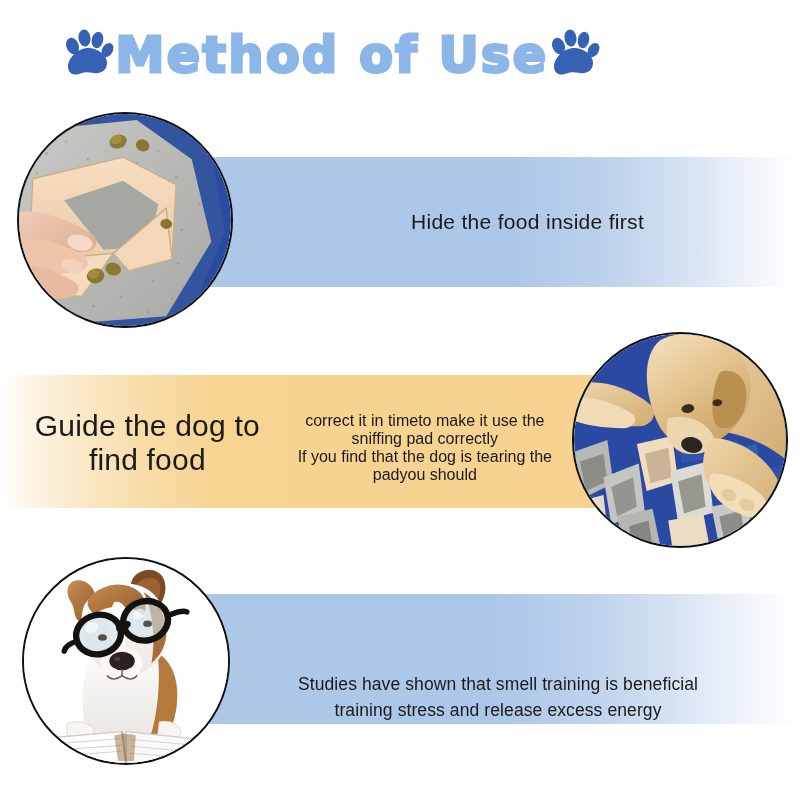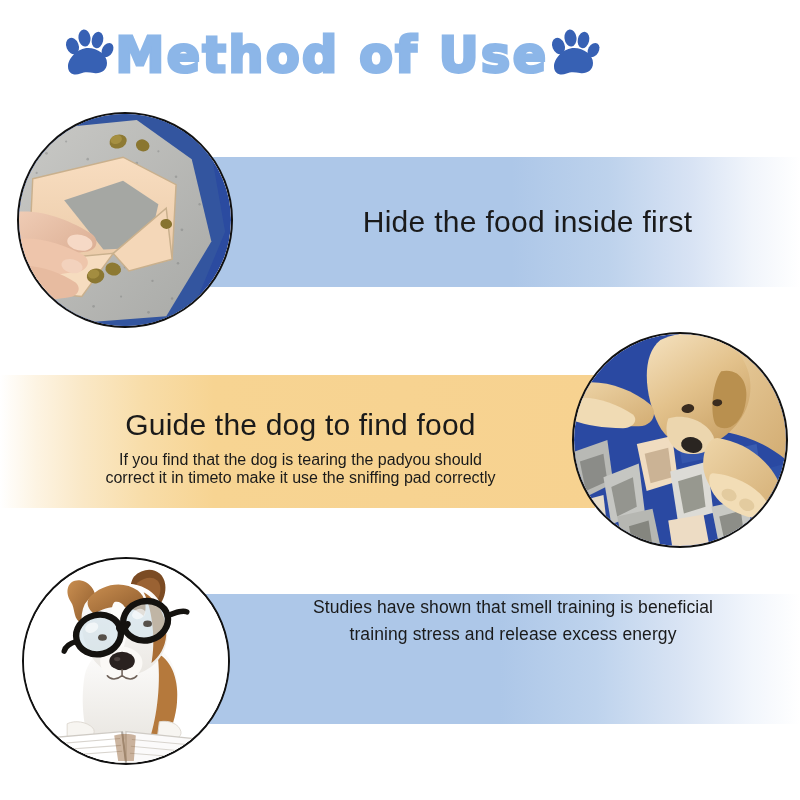--- a/index.html
+++ b/index.html
@@ -75,41 +75,40 @@
   }
   #band1-label {
     position: absolute;
     left: 55px;
     top: 0;
     width: 545px;
     height: 130px;
     display: flex;
     align-items: center;
     justify-content: center;
-    font-size: 30px;
+    font-size: 21px;
     letter-spacing: 0.3px;
   }
 
   
   #band2 {
     left: 0px;
     top: 375px;
     width: 595px;
     height: 133px;
     background: linear-gradient(to right,
       #ffffff 0%, #fdf4e3 6%, #fae8c6 14%, #f8dda9 24%, #f7d492 36%, #f7d290 100%);
   }
   #band2-label {
     position: absolute;
-    left: 23px;
+    left: 16px;
     top: 0;
     width: 555px;
     height: 133px;
     display: flex;
-    flex-direction: column;
     align-items: center;
     justify-content: center;
     padding-top: 12px;
   }
   #band2-head {
     font-size: 30px;
     letter-spacing: 0.2px;
     margin-bottom: 9px;
   }
 
@@ -117,26 +116,26 @@
   #band3 {
     left: 200px;
     top: 594px;
     width: 600px;
     height: 130px;
     background: linear-gradient(to right,
       #adc7e8 0%, #adc7e8 50%, #bed3ed 66%, #d9e4f4 80%, #f2f6fc 92%, #ffffff 100%);
   }
   #band3-label {
     position: absolute;
-    left: 43px;
+    left: 28px;
     top: 0;
     width: 540px;
     height: 130px;
     display: flex;
-    align-items: flex-start;
+    align-items: flex-end;
     justify-content: center;
     font-size: 17.5px;
     line-height: 1.52;
     letter-spacing: 0.1px;
   }
 
   
   .photo {
     position: absolute;
     border-radius: 50%;
@@ -267,22 +266,22 @@
         <ellipse cx="62" cy="131" rx="13" ry="8" transform="rotate(12 62 131)" fill="#f6d9c6"></ellipse>
         <ellipse cx="54" cy="155" rx="11" ry="7" transform="rotate(14 54 155)" fill="#f3d2bd"></ellipse>
       </g>
     </svg>
   </div>
 
   <div class="band" id="band2">
     <div id="band2-label">
       <div class="band-text" id="band2-head">Guide the dog to find food</div>
       <div class="band-text">
+        <div>correct it in timeto make it use the sniffing pad correctly</div>
         <div>If you find that the dog is tearing the padyou should</div>
-        <div>correct it in timeto make it use the sniffing pad correctly</div>
       </div>
     </div>
   </div>
 
   <div class="photo" id="photo2">
     <svg viewBox="0 0 216 216" xmlns="http://www.w3.org/2000/svg">
       <defs>
         <clipPath id="c2">
             <circle cx="108" cy="108" r="108"></circle>
           </clipPath>

